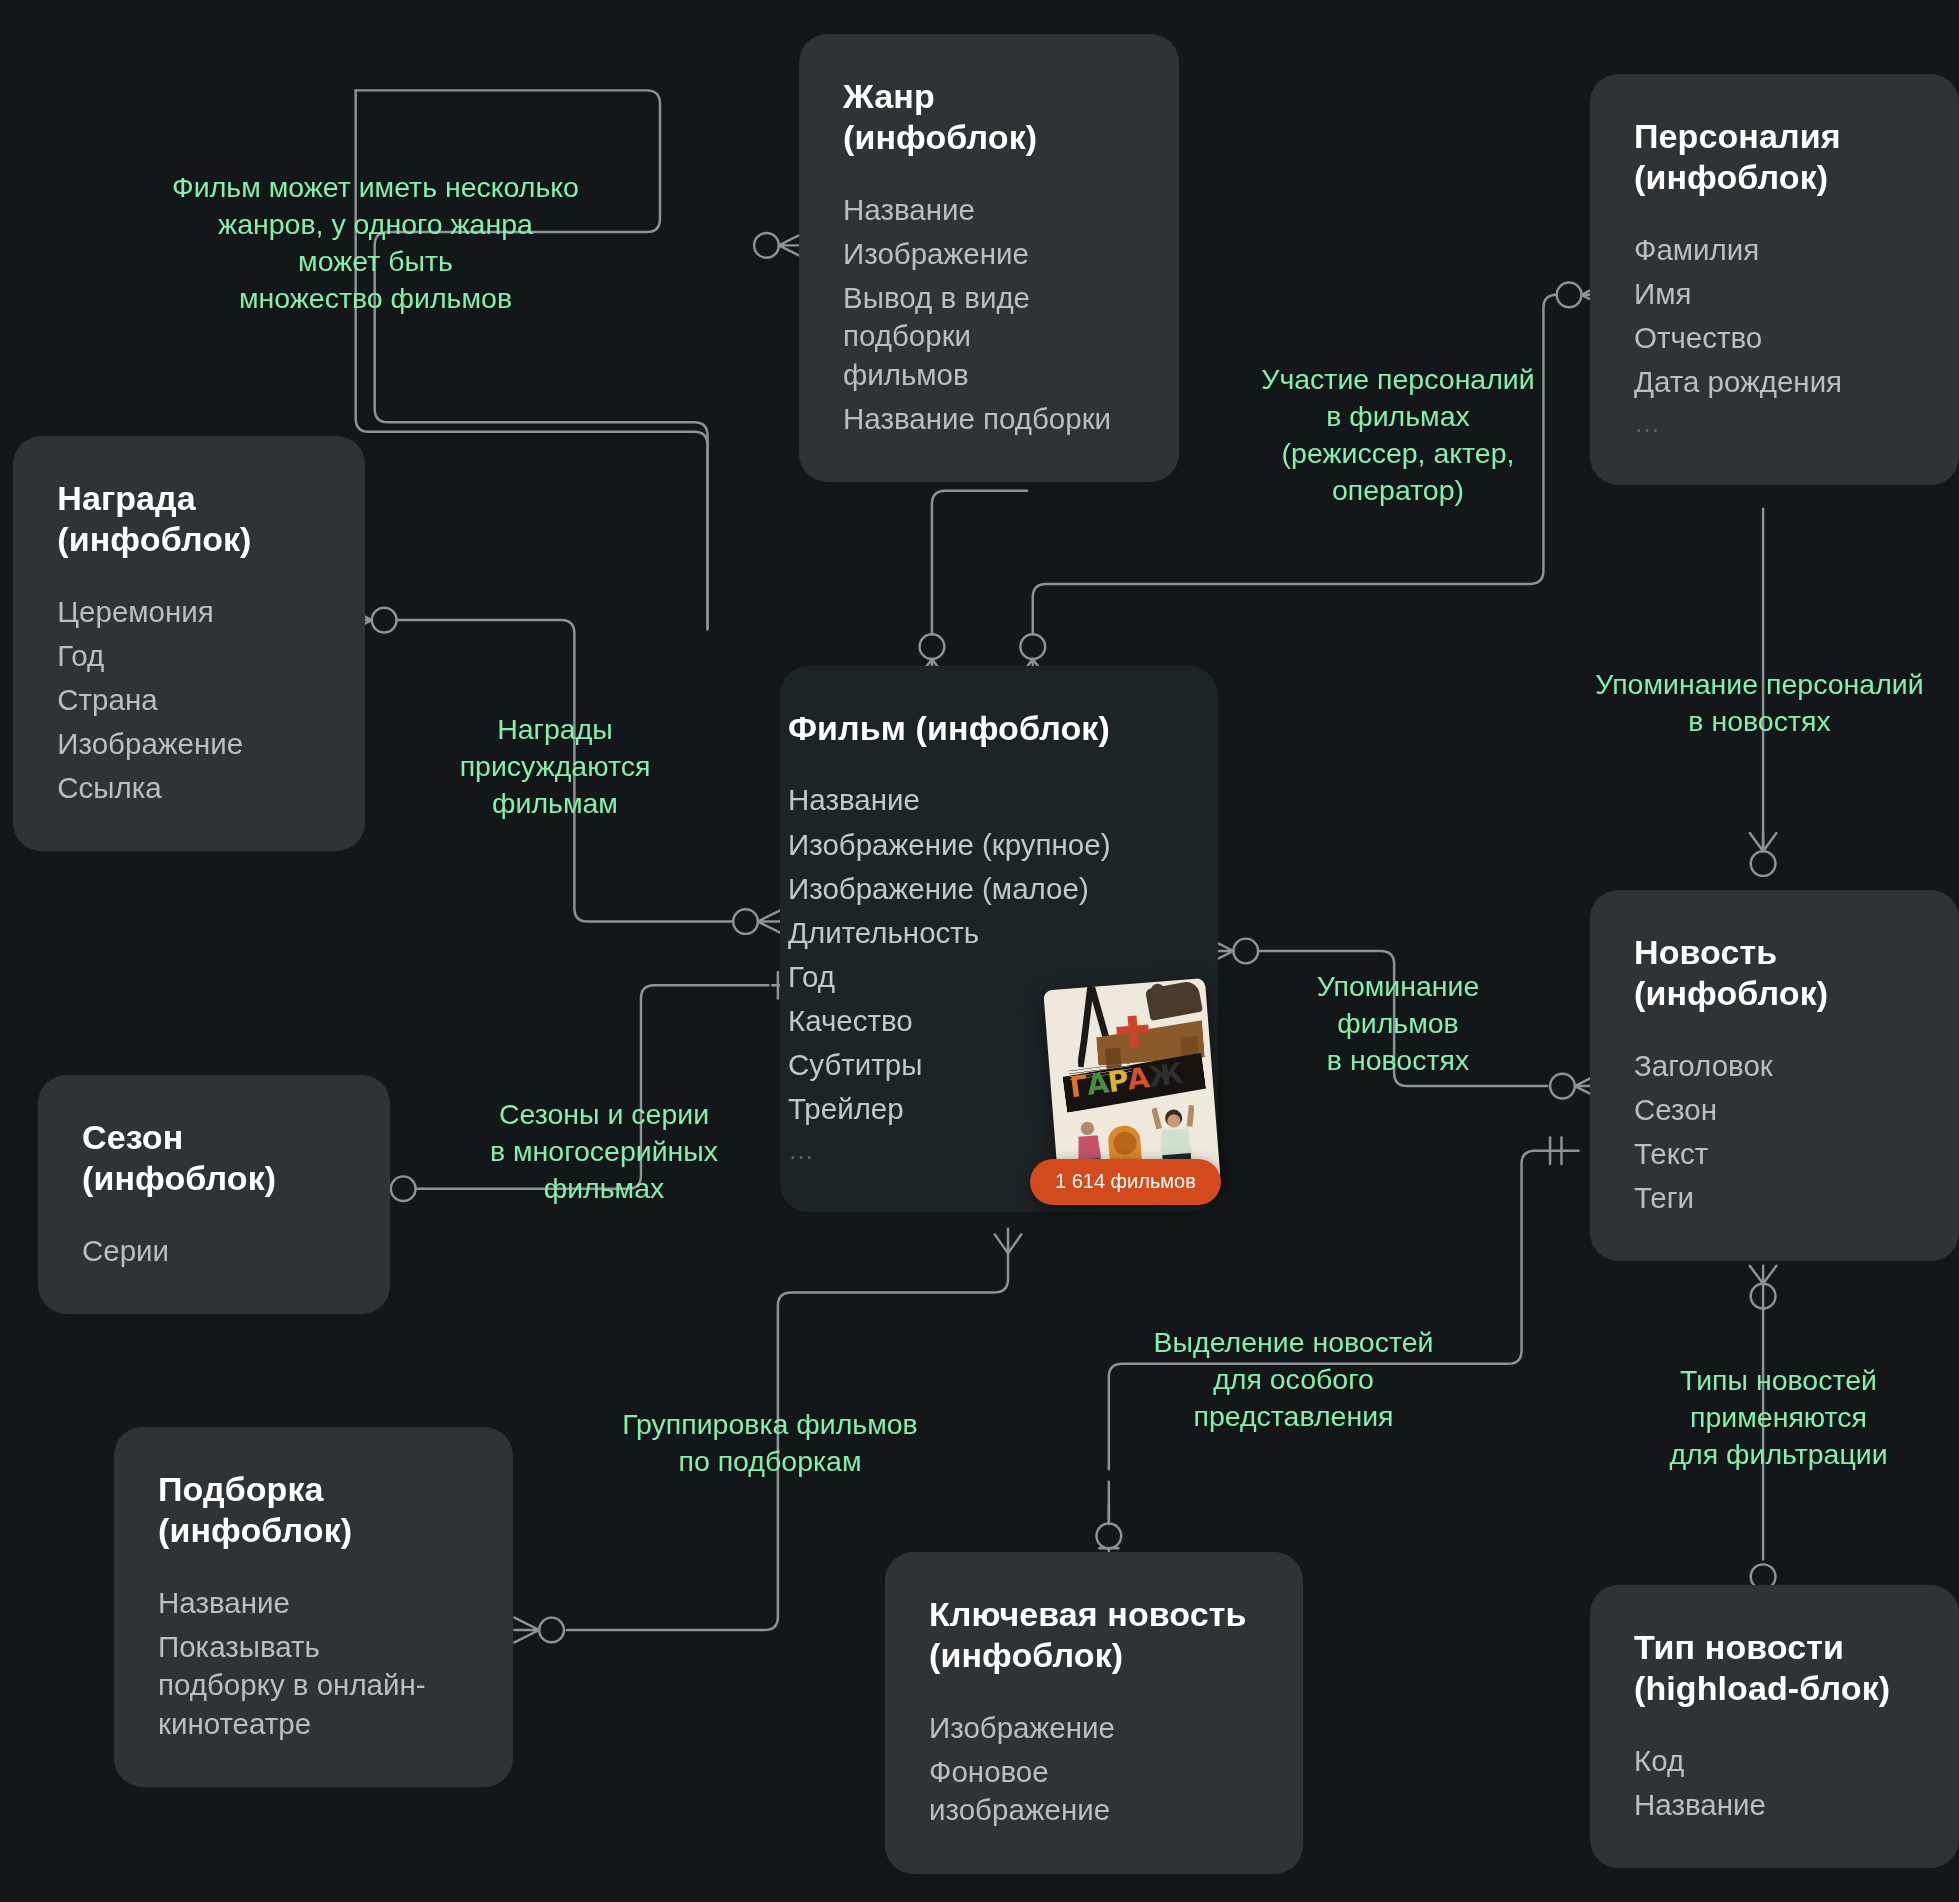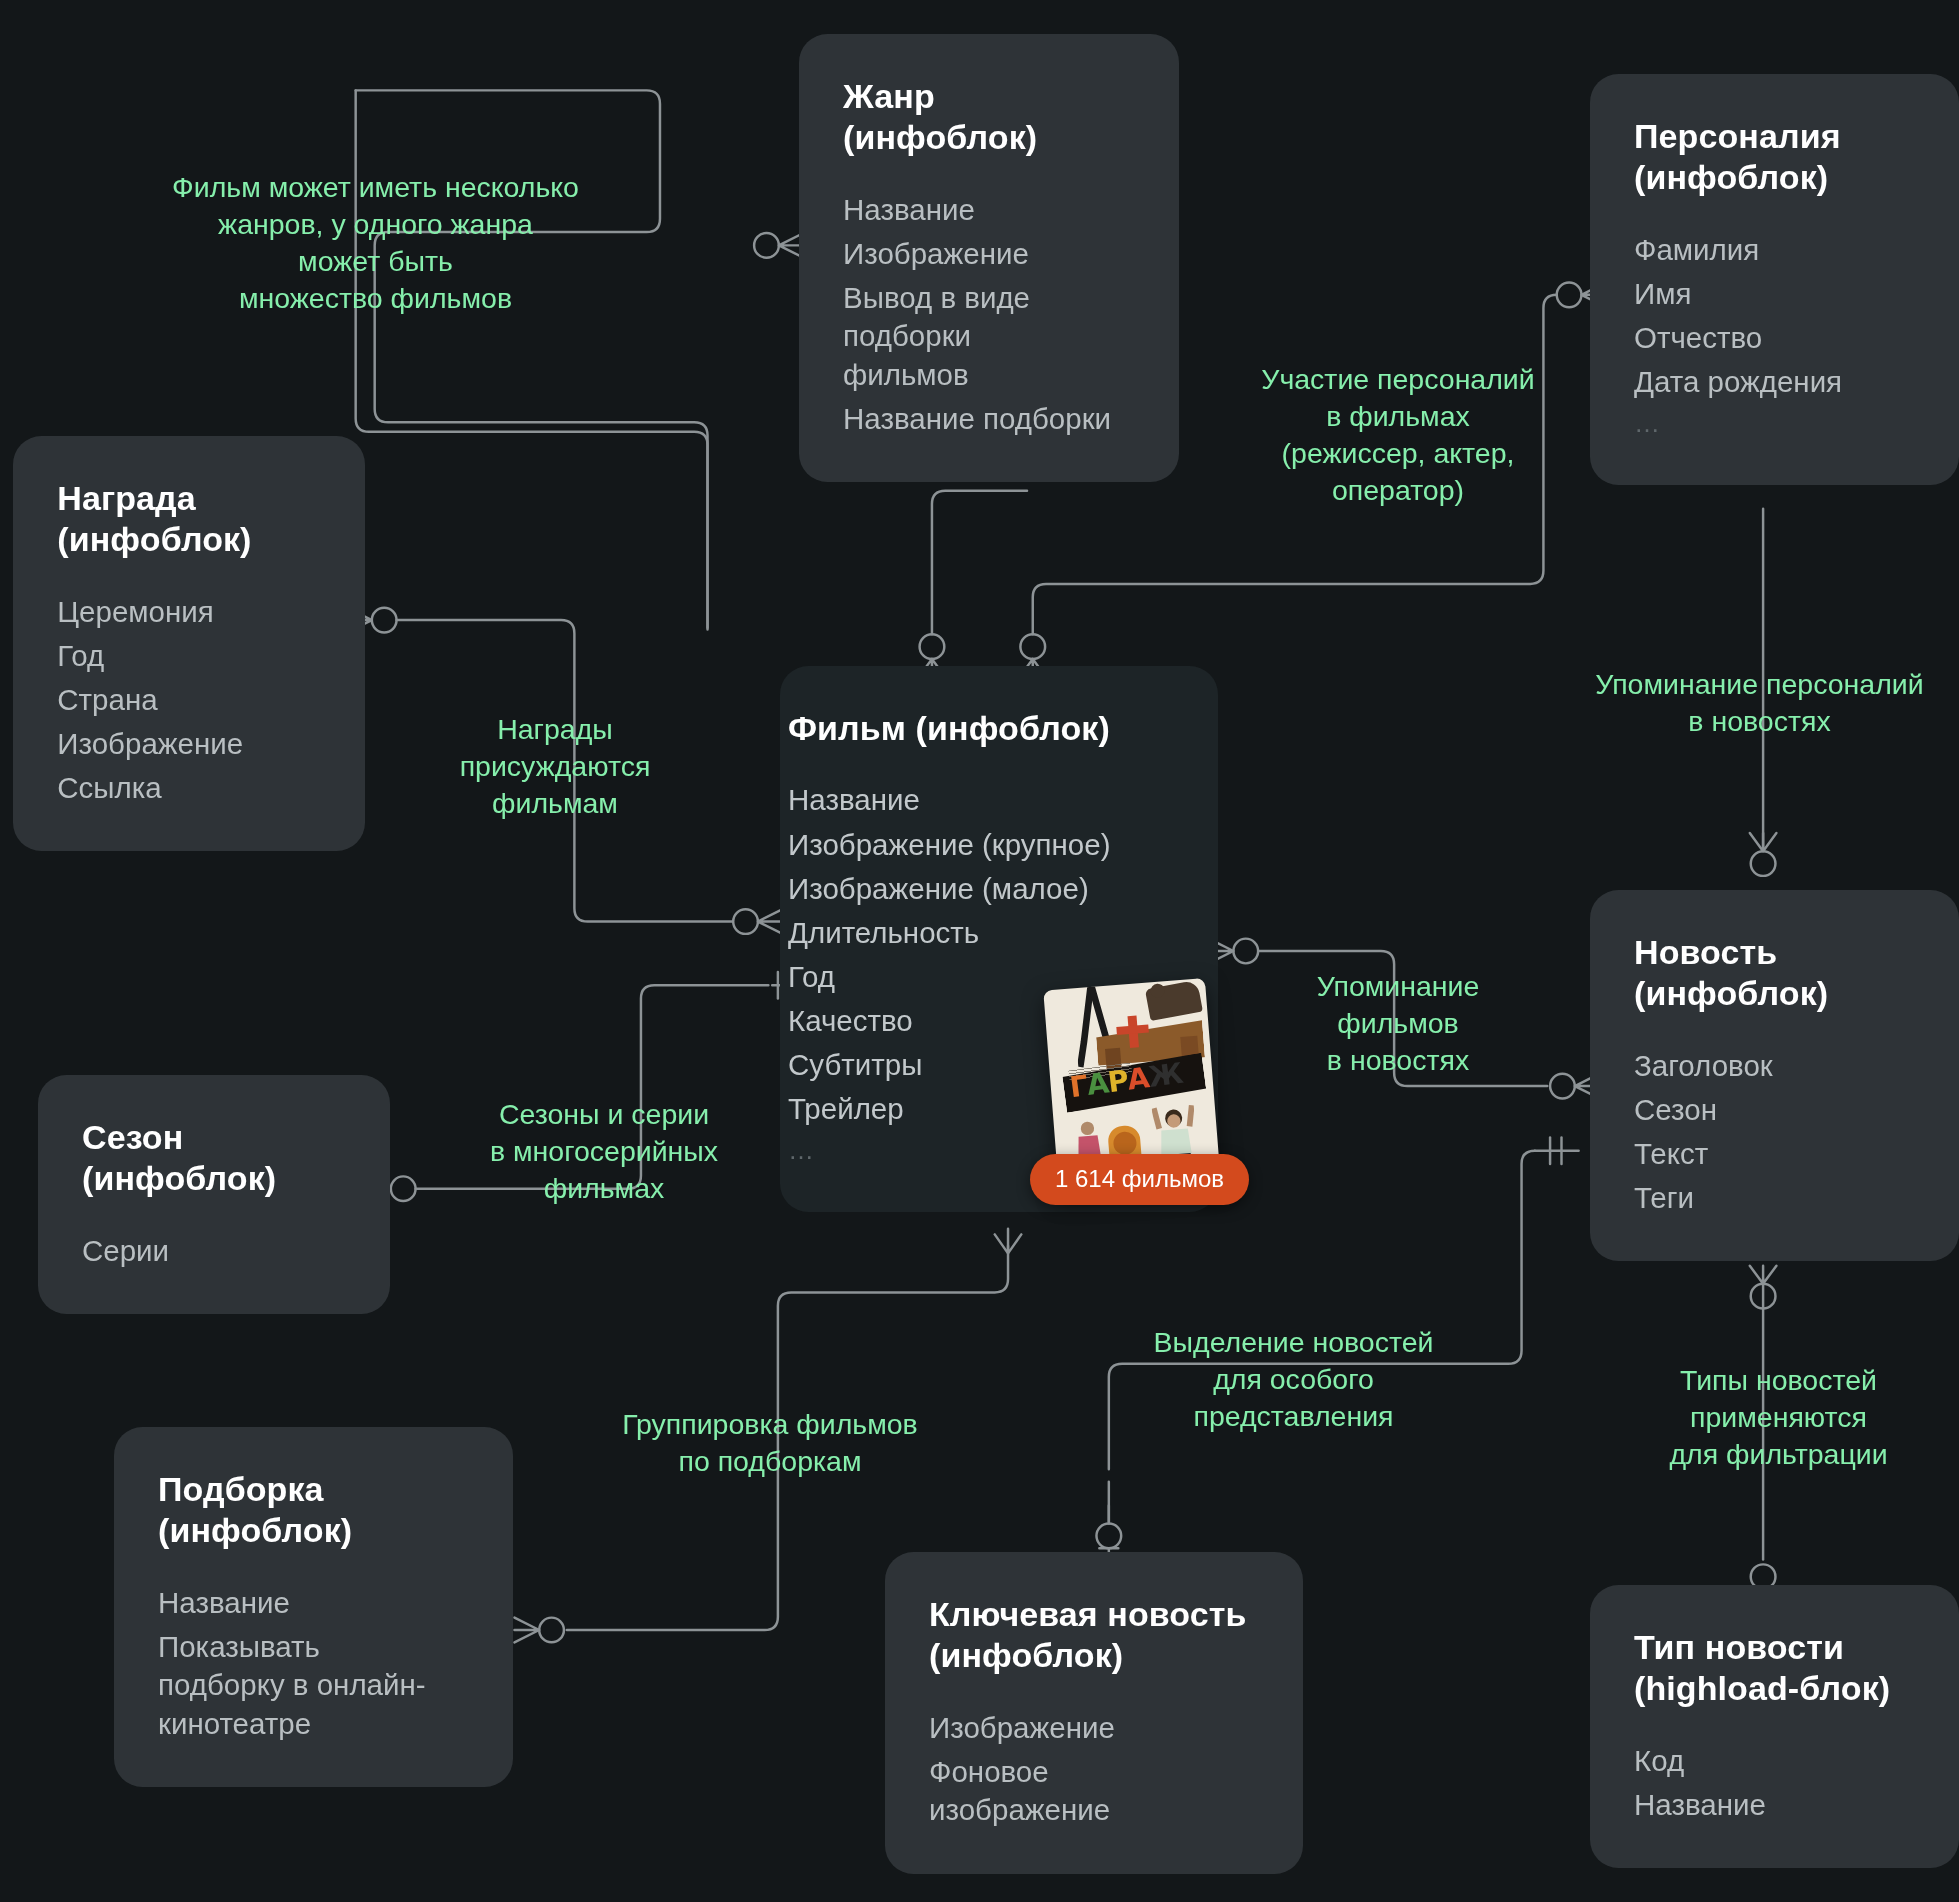--- a/index.html
+++ b/index.html
@@ -187,21 +187,21 @@
   }
   .poster .p-girl {
     position: absolute; left: 99px; top: 124px;
     width: 42px; height: 76px;
   }
   .badge-count {
     position: absolute;
     left: -21px; bottom: -17px;
     background: #d34a1d;
     color: #ffffff;
-    font-size: 24px;
+    font-size: 20px;
     font-weight: 500;
     padding: 10.5px 25px 12.4px 25px;
     border-radius: 27px;
     white-space: nowrap;
     box-shadow: 0 3.8px 13.3px rgba(0,0,0,0.45);
   }
 </style>
 </head>
 <body>
 

